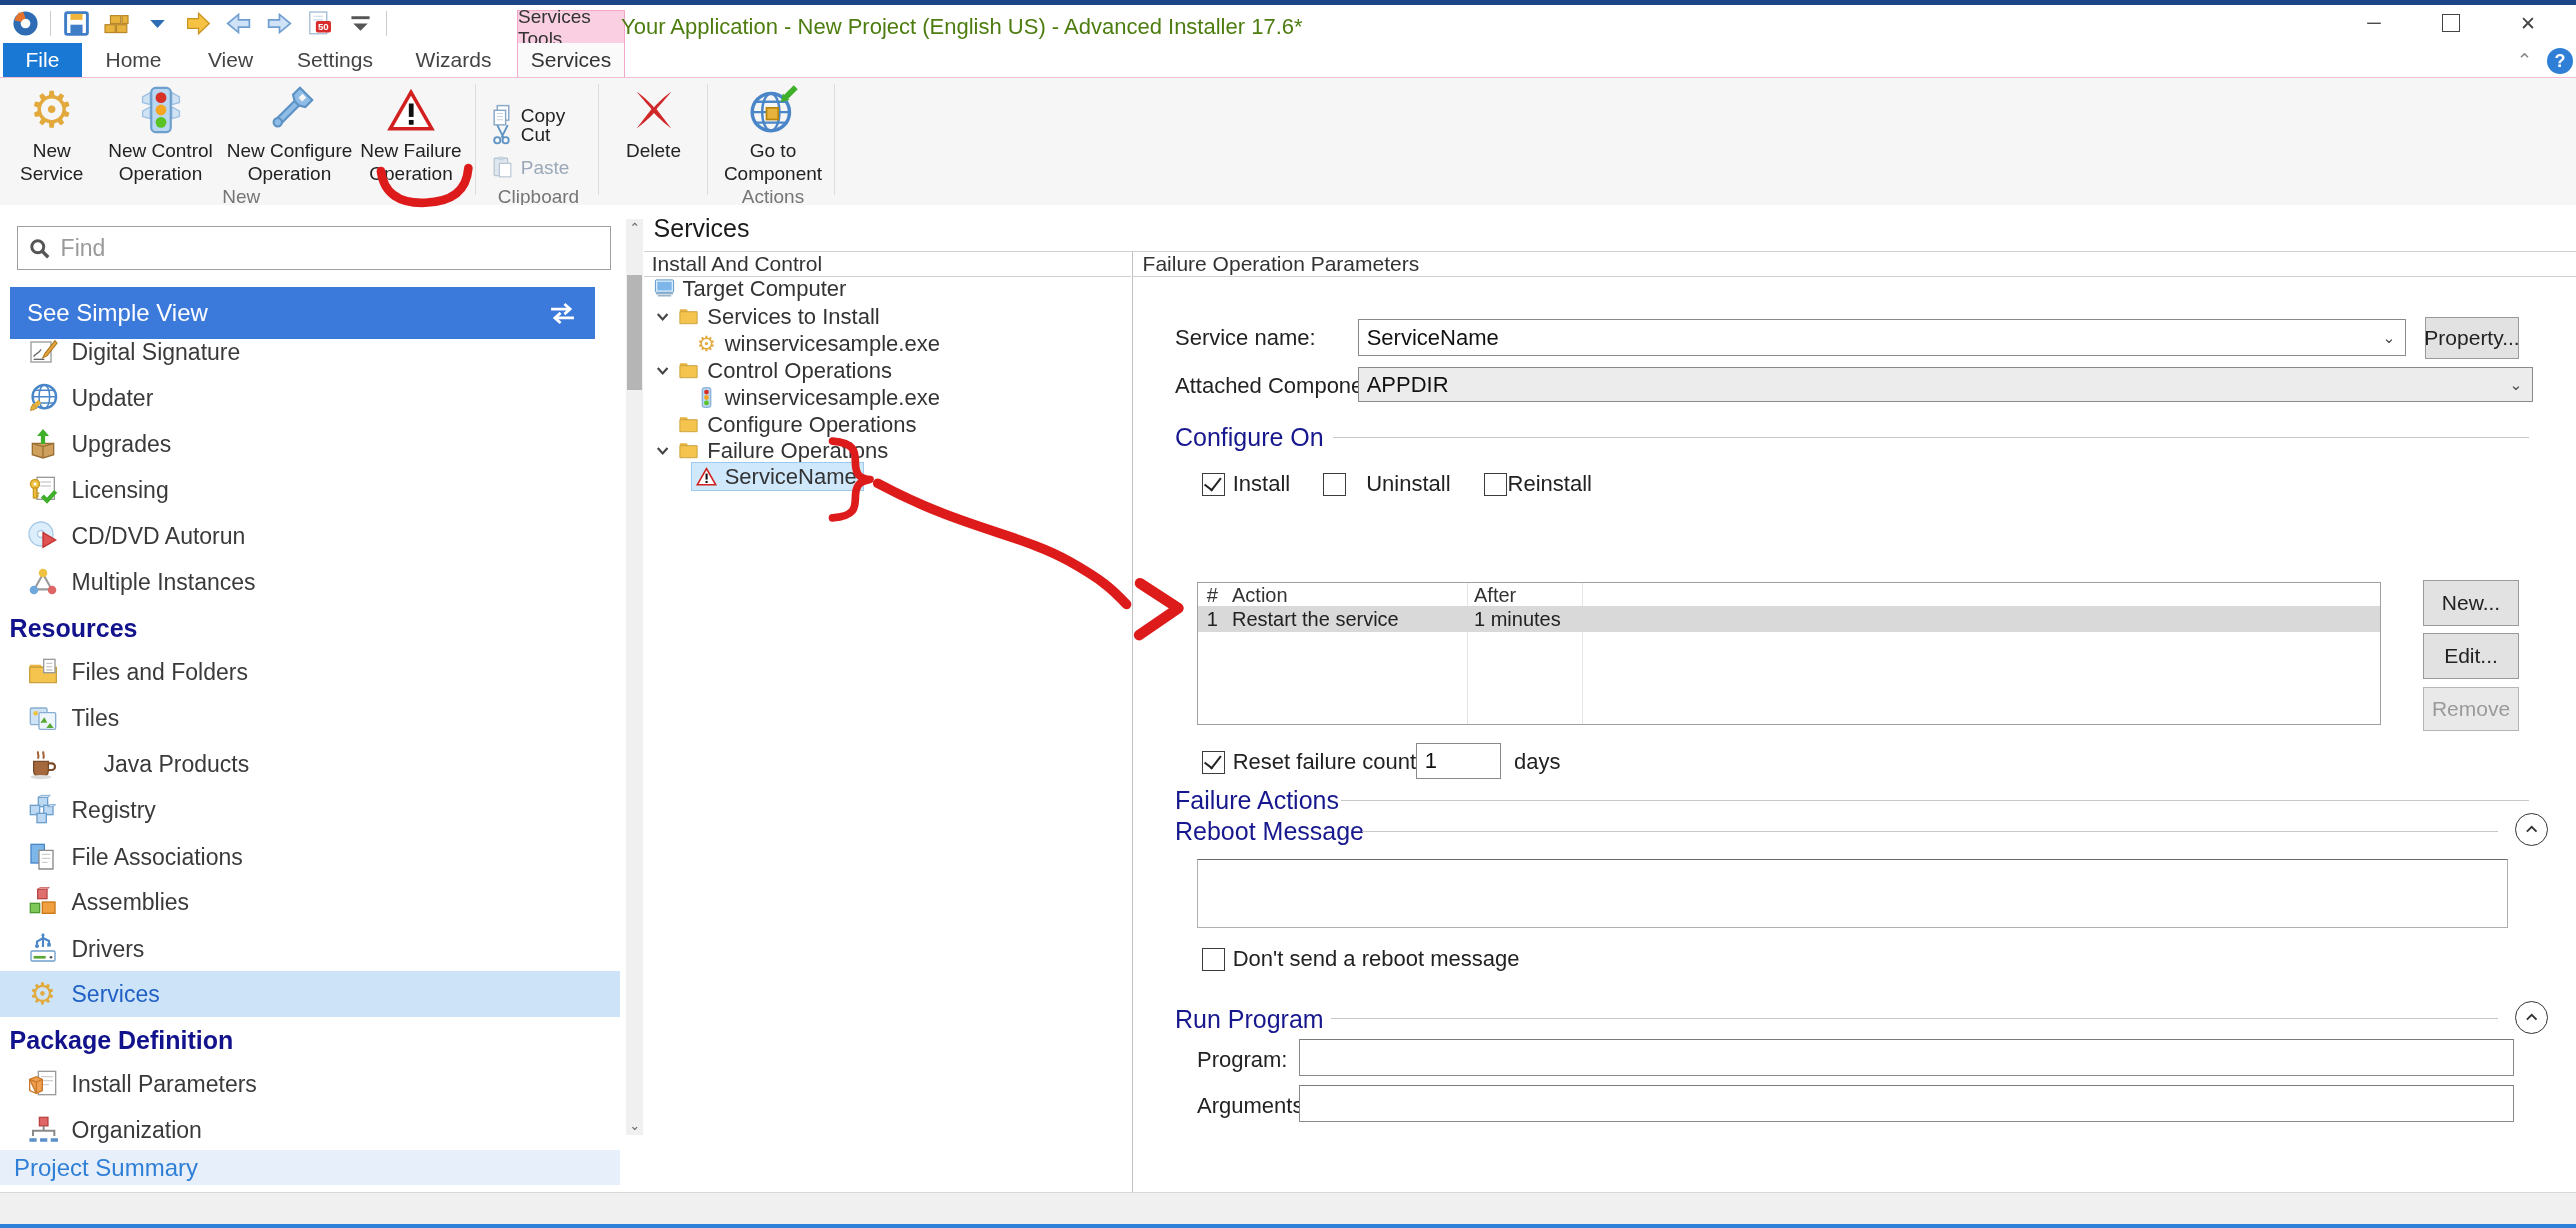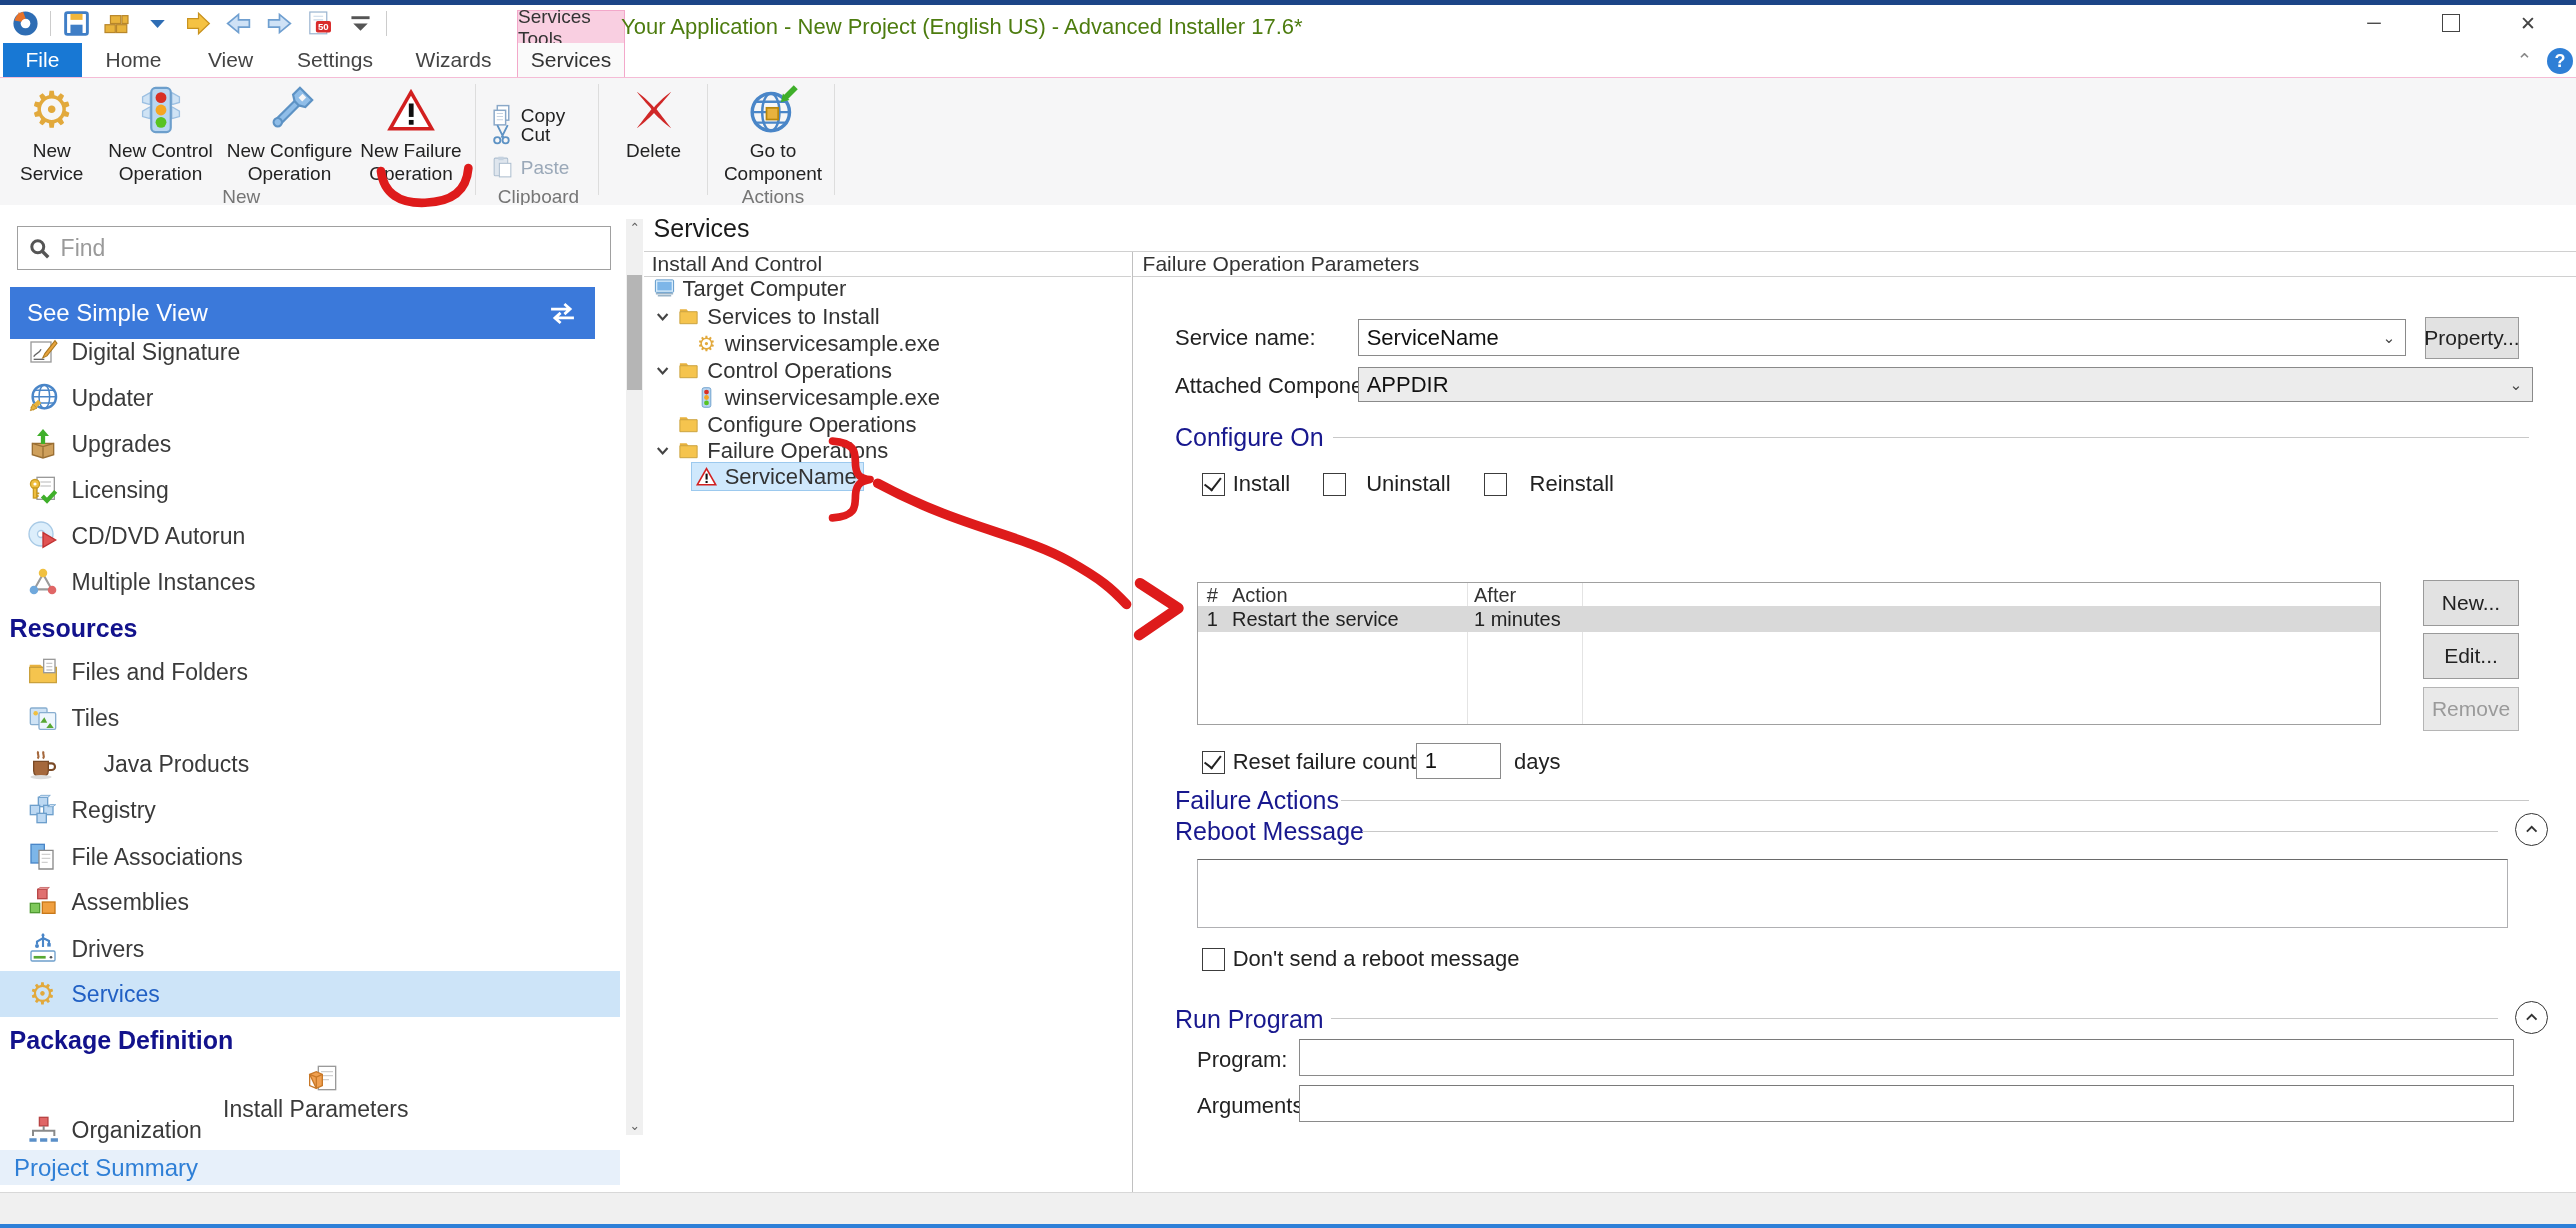--- a/index.html
+++ b/index.html
@@ -474,21 +474,21 @@
           </span>
           <span class="lbl">Drivers</span>
         </div>
         <div class="side-item selected" style="top: 766px;">
           <span class="side-ico">
             <span class="gear">⚙</span>
           </span>
           <span class="lbl">Services</span>
         </div>
         <div class="side-header" style="top: 819px;">Package Definition</div>
-        <div class="side-item" style="top: 856px; flex-direction: column;">
+        <div class="side-item" style="top: 856px;">
           <span class="side-ico">
             <svg viewBox="0 0 24 24">
               <rect x="8.5" y="2.5" width="13" height="17.5" fill="#fff" stroke="#9a9a9a"></rect>
               <path d="M10.5 6.5h9M10.5 9.5h9M10.5 12.5h6" stroke="#d0d0d0"></path>
               <path d="M2 8.5l5-2 4.5 2v8.5L7 19z" fill="#f0a050" stroke="#c87828"></path>
               <path d="M2 8.5l5 2 4.5-2M7 10.5V19M2 8.5V17l5 2" fill="none" stroke="#c87828"></path>
             </svg>
           </span>
           <span class="lbl">Install Parameters</span>
         </div>
@@ -655,21 +655,21 @@
     <div class="sec-rule" style="left:200px;top:185px;width:1196px;"></div>
     <div class="cbrow" style="left:69px;top:219px;gap:33px;" id="configure-on-options">
         <span style="display: inline-flex; align-items: center; gap: 7.7px;">
           <span class="cb checked"></span>
           <span class="cblbl">Install</span>
         </span>
         <span style="display: inline-flex; align-items: center; gap: 20px;">
           <span class="cb"></span>
           <span class="cblbl">Uninstall</span>
         </span>
-        <span style="display: inline-flex; align-items: center; gap: 23px;">
+        <span style="display: inline-flex; align-items: center; gap: 1px;">
           <span class="cb"></span>
           <span class="cblbl">Reinstall</span>
         </span>
       </div>
 
     <div class="sec-title" style="left:42px;top:534px;">Failure Actions</div>
     <div class="sec-rule" style="left:208px;top:548px;width:1188px;"></div>
 
     <div id="fa-table">
       <div class="fa-colline" style="left:269px;"></div>

